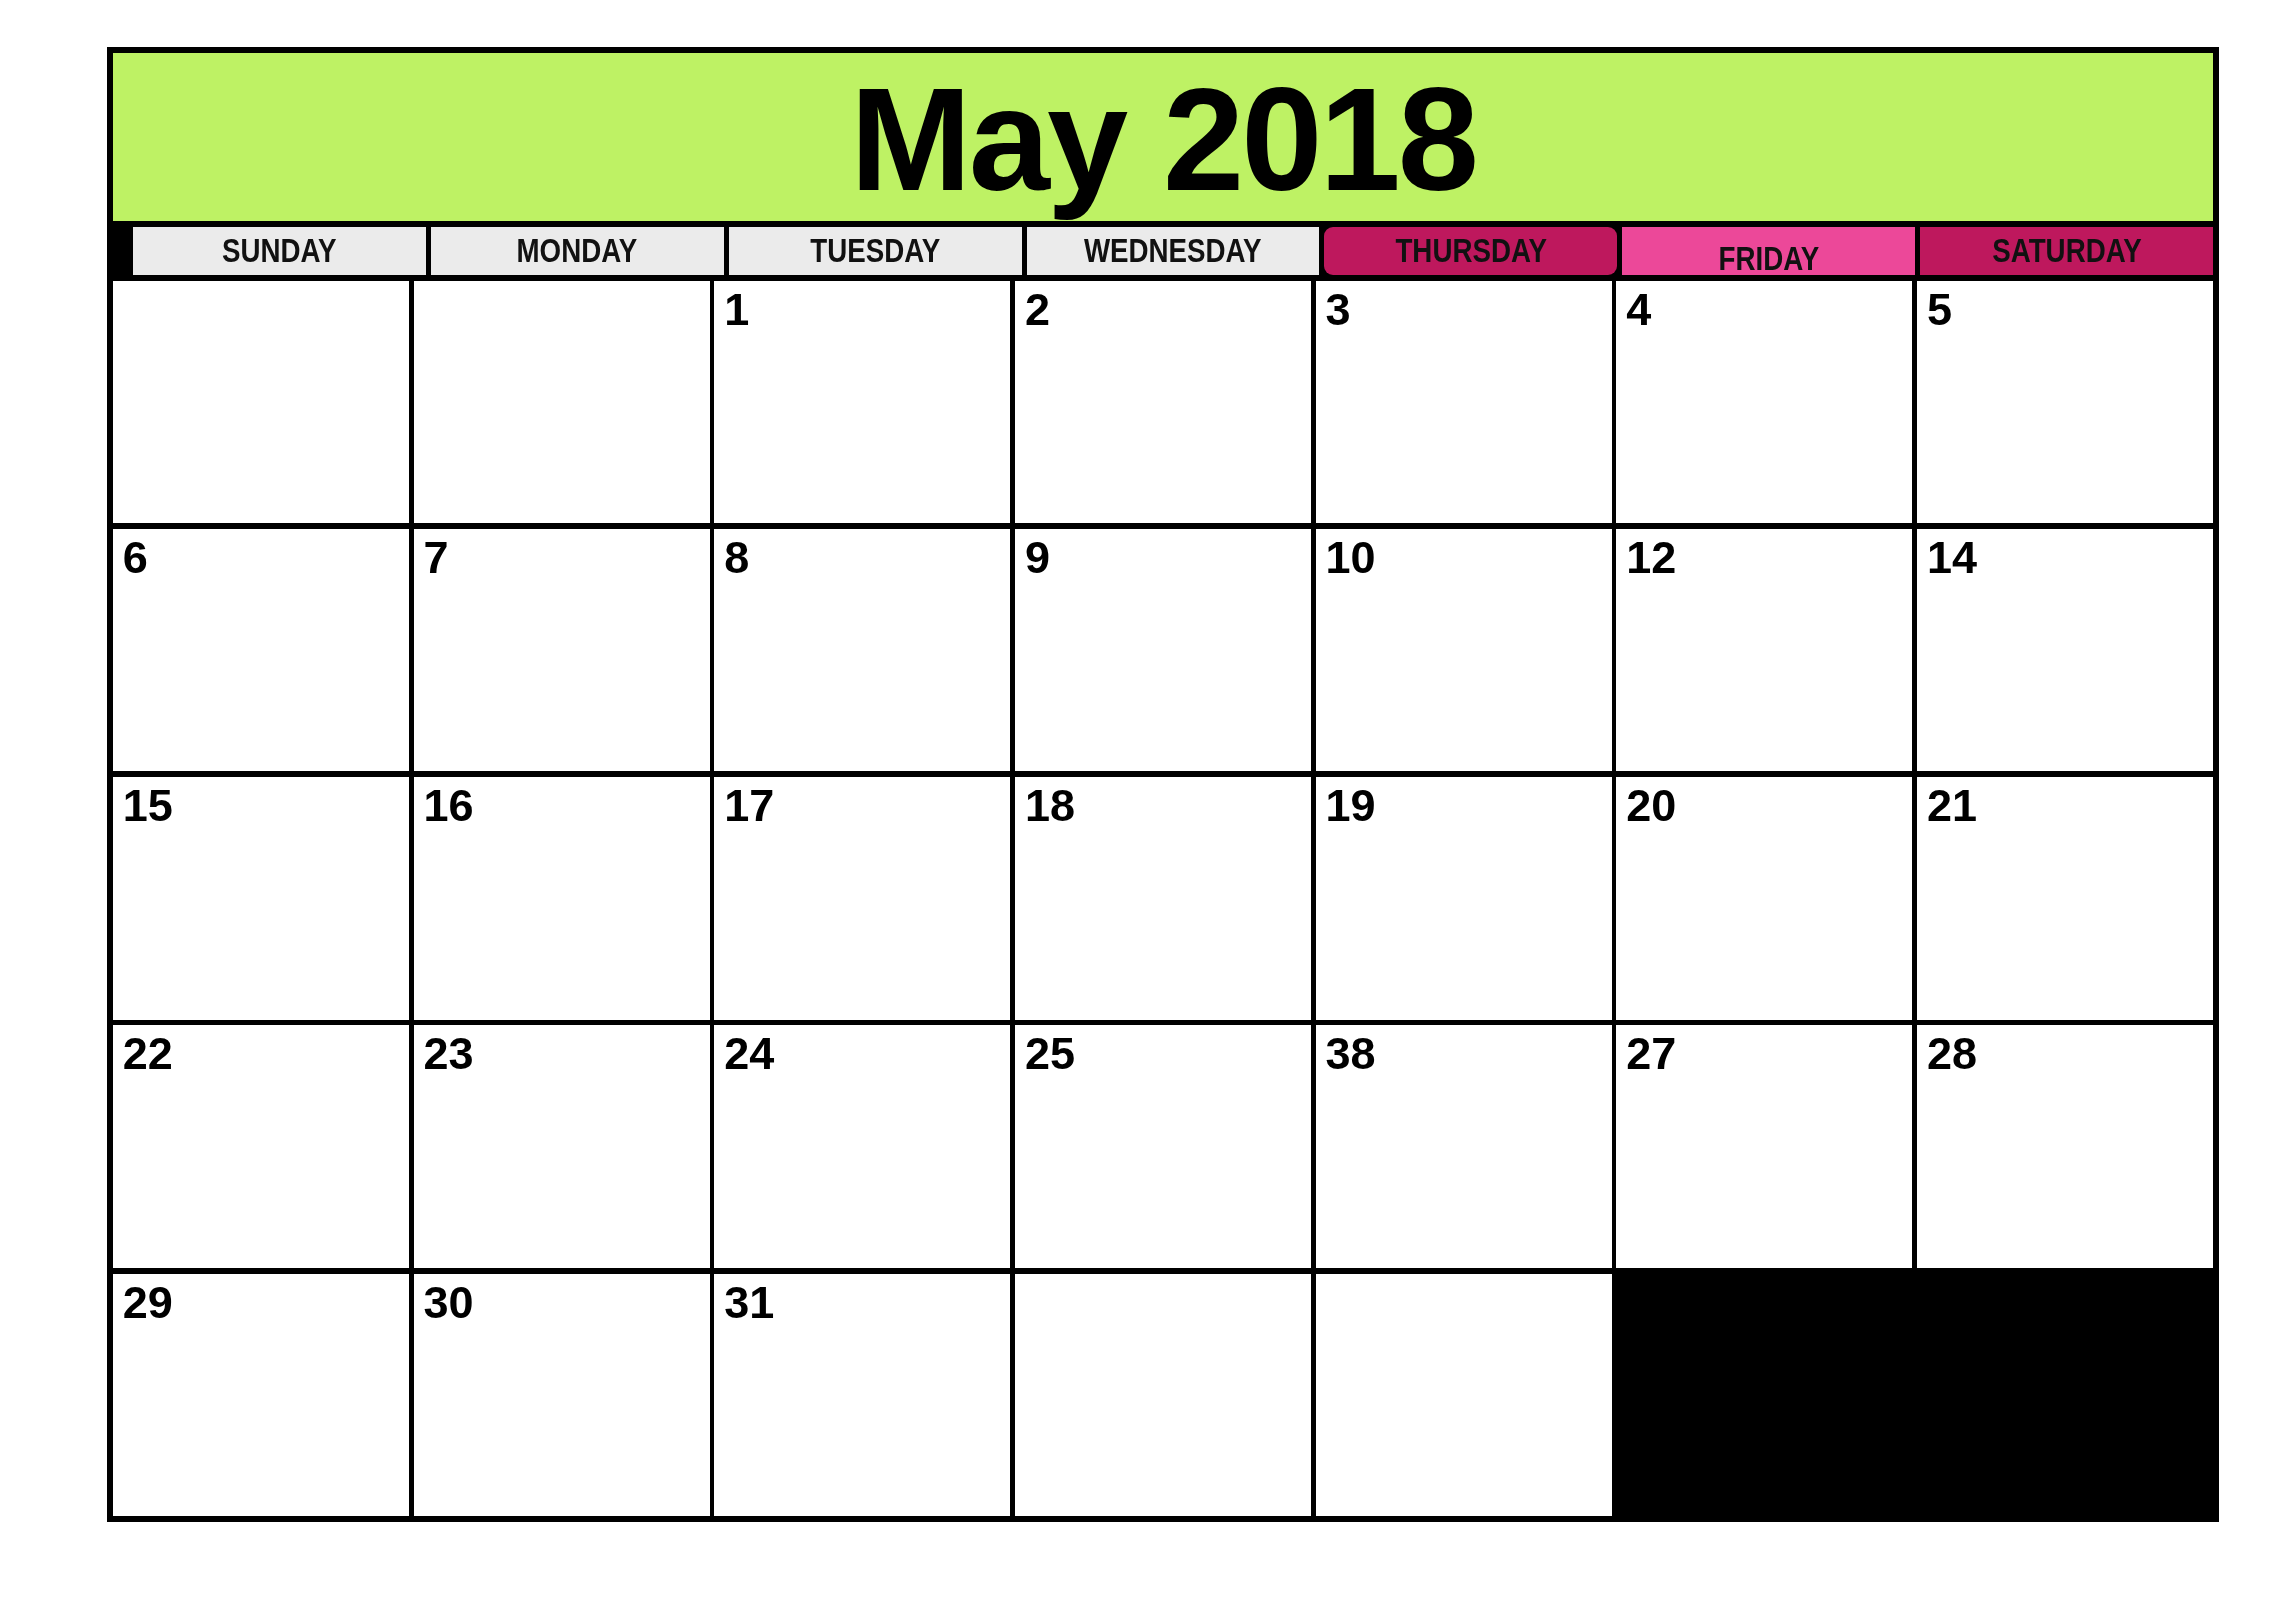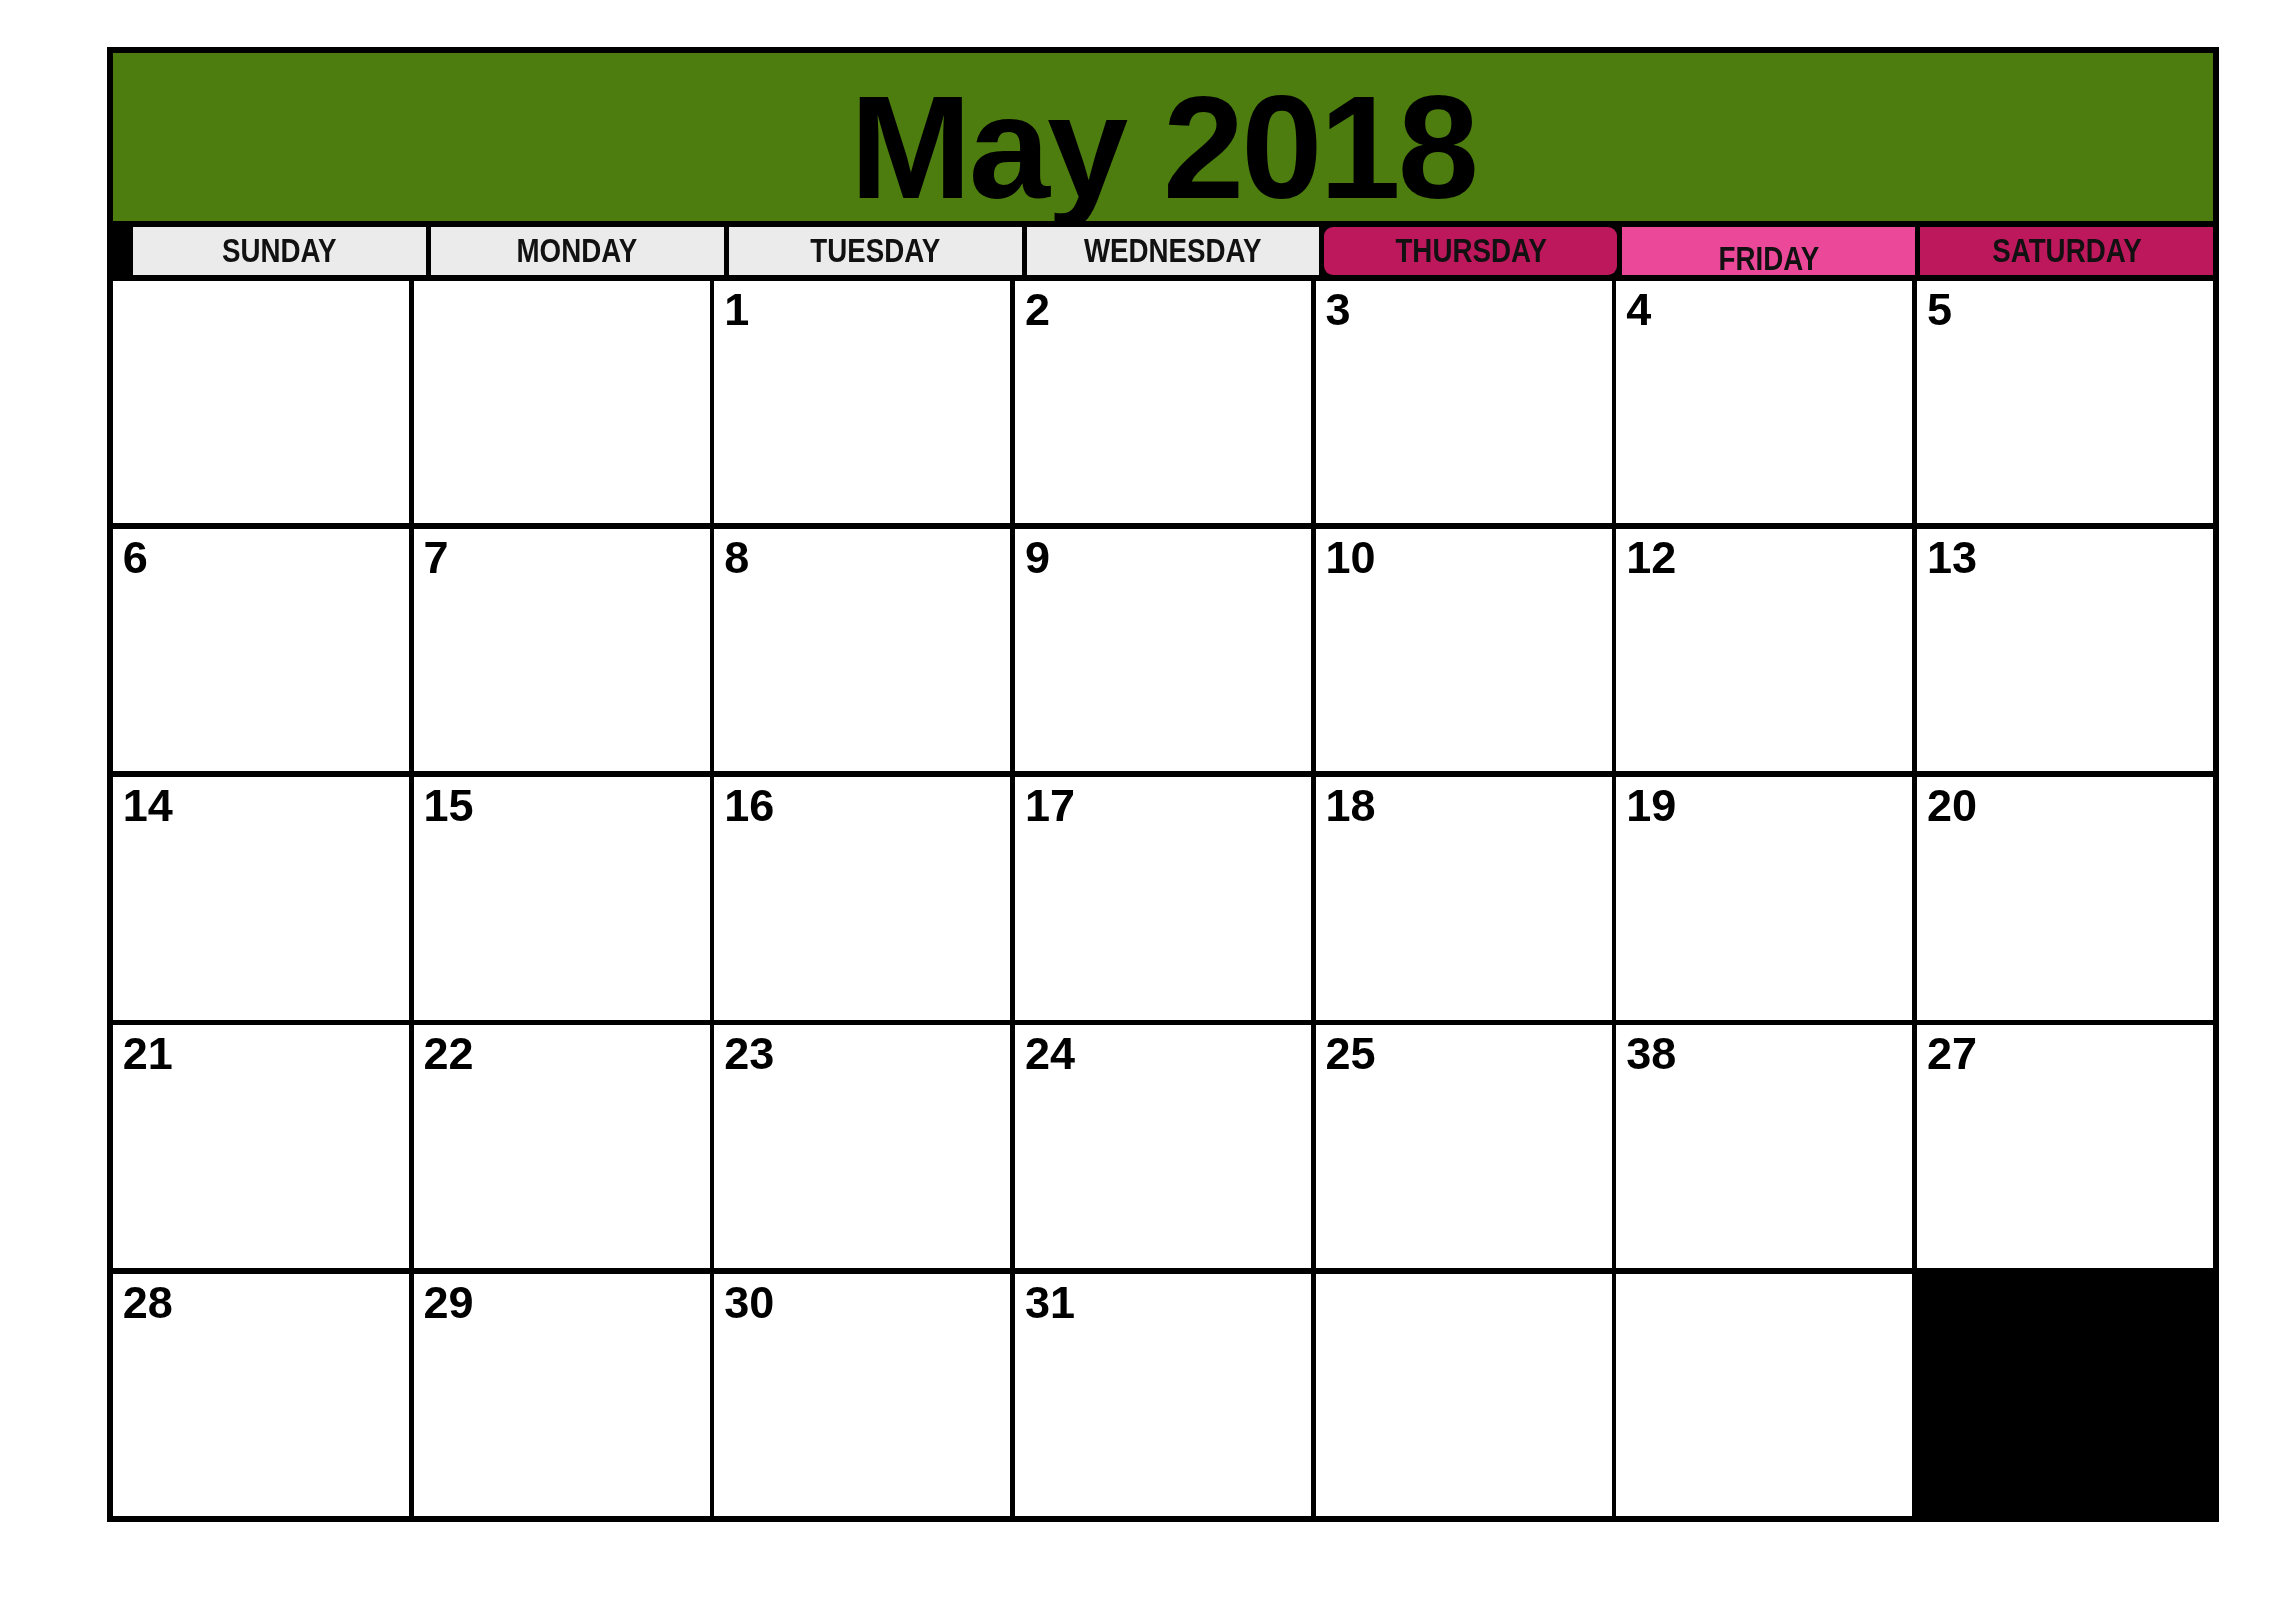--- a/index.html
+++ b/index.html
@@ -28,23 +28,23 @@
     height: 1475px;
     box-sizing: border-box;
     background: #000000;
     border: 6.8px solid #000000;
     display: flex;
     flex-direction: column;
     gap: 5.9px;
   }
   .title-bar {
     flex: 0 0 168px;
-    background: #4d7c0f;
+    background: #bef264;
     display: flex;
-    align-items: flex-end;
+    align-items: flex-start;
     justify-content: center;
   }
   .title-text {
     font-size: 146px;
     font-weight: bold;
     letter-spacing: -2.9px;
     color: #000000;
     line-height: 1;
     padding-top: 13.7px;
     white-space: nowrap;
@@ -135,21 +135,20 @@
         <div class="day-cell"><span class="day-number">2</span></div>
         <div class="day-cell"><span class="day-number">3</span></div>
         <div class="day-cell"><span class="day-number">4</span></div>
         <div class="day-cell"><span class="day-number">5</span></div>
         <div class="day-cell"><span class="day-number">6</span></div>
         <div class="day-cell"><span class="day-number">7</span></div>
         <div class="day-cell"><span class="day-number">8</span></div>
         <div class="day-cell"><span class="day-number">9</span></div>
         <div class="day-cell"><span class="day-number">10</span></div>
         <div class="day-cell"><span class="day-number">12</span></div>
-        <div class="day-cell"><span class="day-number">13</span></div>
         <div class="day-cell"><span class="day-number">14</span></div>
         <div class="day-cell"><span class="day-number">15</span></div>
         <div class="day-cell"><span class="day-number">16</span></div>
         <div class="day-cell"><span class="day-number">17</span></div>
         <div class="day-cell"><span class="day-number">18</span></div>
         <div class="day-cell"><span class="day-number">19</span></div>
         <div class="day-cell"><span class="day-number">20</span></div>
         <div class="day-cell"><span class="day-number">21</span></div>
         <div class="day-cell"><span class="day-number">22</span></div>
         <div class="day-cell"><span class="day-number">23</span></div>

